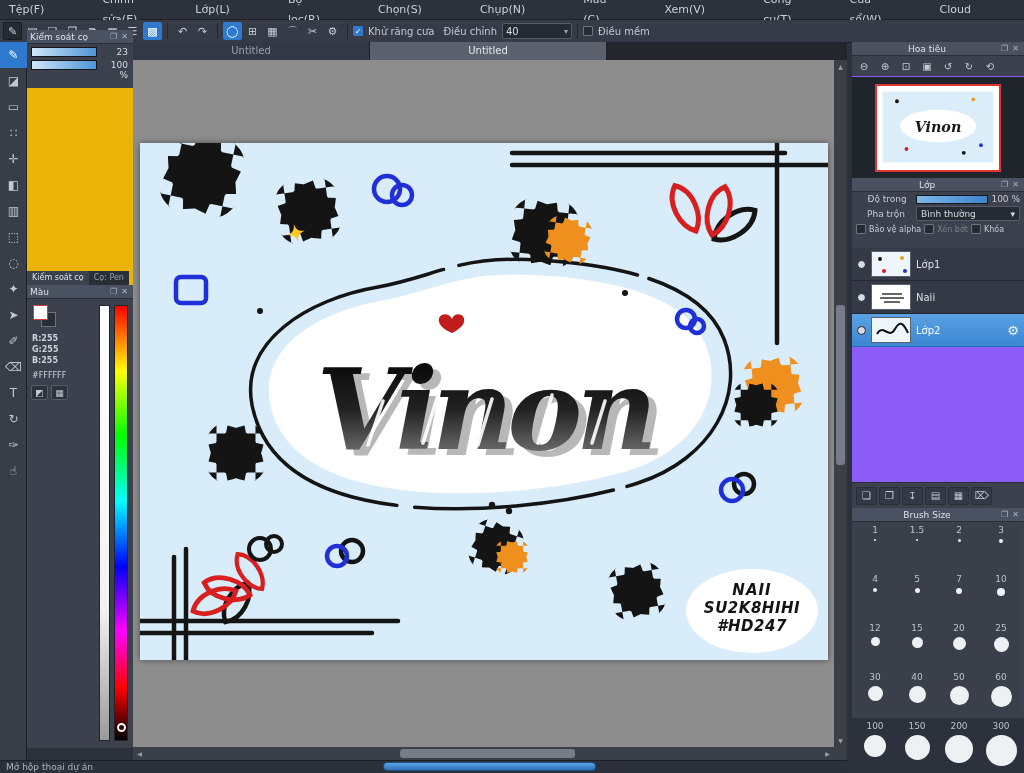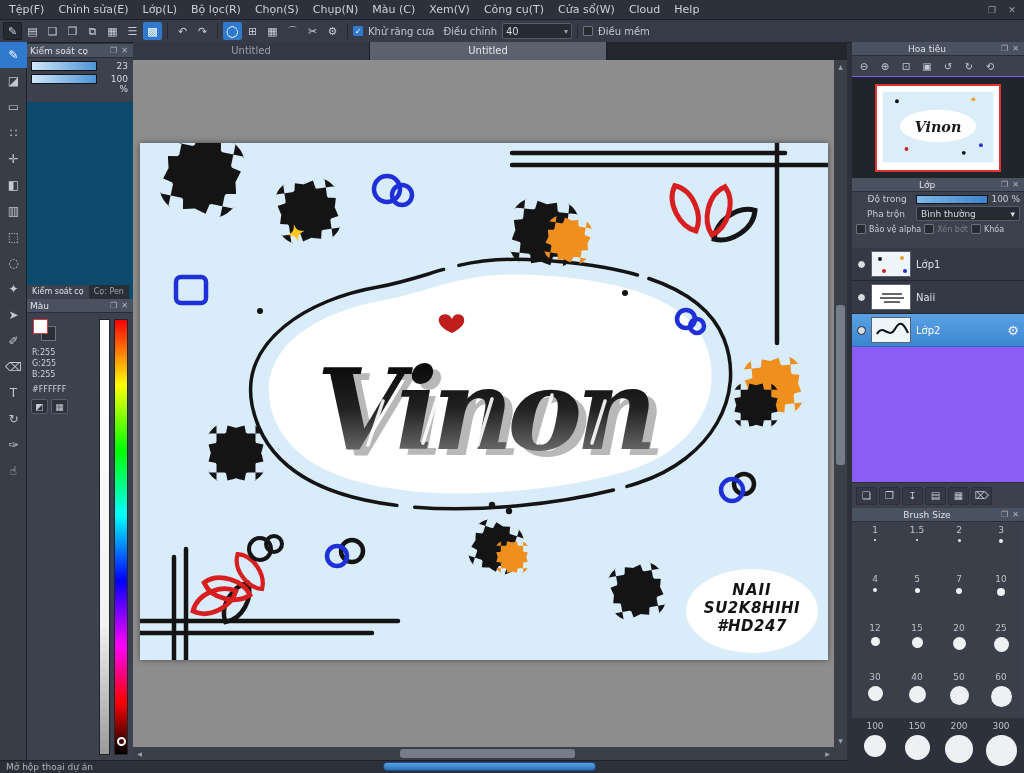--- a/index.html
+++ b/index.html
@@ -1,19 +1,19 @@
 <!DOCTYPE html>
 <html><head>
 <meta charset="utf-8">
 <style>
   html,body{margin:0;padding:0;background:#14161b;}
   *{box-sizing:border-box;-webkit-font-smoothing:antialiased;}
   .window{position:relative;width:1024px;height:773px;overflow:hidden;background:#2d313b;
     font-family:"DejaVu Sans","Liberation Sans",sans-serif;color:#c9cdd5;font-size:11px;}
-  .abs{position:absolute;}
+  .abs{position:absolute;gap:44px;}
 
   
   .menubar{left:0;top:0;width:1024px;height:20px;background:#2d313b;display:flex;align-items:center;
     border-bottom:1px solid #1d2027;padding-left:2px;}
   .menu-item{padding:0 7px;line-height:20px;font-size:11px;color:#ccd1d9;cursor:default;}
   .menu-spacer{margin-left:auto;}
   .mb-icon{width:16px;text-align:center;font-size:9px;color:#9aa0ab;margin-right:4px;}
 
   
   .toolbar{left:0;top:20px;width:1024px;height:23px;background:#363b47;display:flex;align-items:center;
@@ -31,39 +31,39 @@
     background:#262a33;border:1px solid #555b67;border-radius:2px;padding:0 3px;font-size:10px;color:#d6dae1;cursor:pointer;}
   .dropdown .caret{font-size:8px;color:#9aa0ab;}
 
   
   .toolstrip{left:0;top:42px;width:27px;height:718px;background:#383d47;border-right:1px solid #1d2027;}
   .tool{width:27px;height:26px;display:flex;align-items:center;justify-content:center;font-size:12px;
     color:#c3c8d1;cursor:pointer;}
   .tool.sel{background:#2f79cf;color:#fff;}
 
   
-  .leftcol{left:27px;top:44px;width:106px;height:572px;background:#0c4a6e;}
+  .leftcol{left:27px;top:30px;width:106px;height:572px;background:#eab308;}
   .phead{height:14px;background:#4a5160;display:flex;align-items:center;font-size:9px;color:#dde1e8;
     padding:0 3px;border-bottom:1px solid #2a2e36;}
   .phead .ttl{flex:1;overflow:hidden;white-space:nowrap;}
   .phead .ttl.center{text-align:center;}
   .phicon{width:11px;text-align:center;font-size:8px;color:#aeb4bf;cursor:pointer;}
   .bc-panel{left:0;top:0;width:106px;height:58px;background:#3c414d;position:absolute;}
   .bc-row{display:flex;align-items:flex-start;gap:3px;padding:3px 4px 0 4px;}
   .track{width:66px;height:10px;background:#23272f;border:1px solid #14161b;position:relative;}
   .track .fill{position:absolute;left:0;top:0;bottom:0;background:linear-gradient(90deg,#cfe7f9,#4e94d6);}
   .bc-val{font-size:9px;color:#d6dae1;width:28px;text-align:right;}
   .dock-tabs{position:absolute;left:0;top:241px;height:14px;display:flex;}
   .dock-tab{font-size:8px;line-height:14px;padding:0 5px;background:#3c414d;color:#dfe3ea;cursor:pointer;}
   .dock-tab.off{background:#2a2e36;color:#9aa0ab;}
   .color-panel{position:absolute;left:0;top:255px;width:106px;height:463px;background:#3c414d;}
   .swatch-back{position:absolute;left:14px;top:27px;width:15px;height:15px;background:#2a2e36;border:1px solid #6b7280;}
   .swatch-front{position:absolute;left:6px;top:20px;width:15px;height:15px;background:#ffffff;border:1px solid #d43c3c;}
   .rgb{position:absolute;left:5px;top:48px;font-size:8px;line-height:11px;color:#cdd2da;}
-  .rgb span{display:block;}
+  .rgb span{display:block;font-weight:bold;}
   .hexv{position:absolute;left:5px;top:86px;font-size:8px;color:#cdd2da;}
   .cp-btns{position:absolute;left:4px;top:100px;display:flex;gap:3px;}
   .cp-btn{width:17px;height:15px;background:#2e323c;border:1px solid #565c68;border-radius:2px;display:flex;
     align-items:center;justify-content:center;font-size:9px;color:#c3c8d1;cursor:pointer;}
   .value-bar{position:absolute;right:23px;top:20px;bottom:7px;width:11px;border:1px solid #20242b;
     background:linear-gradient(180deg,#ffffff 0%,#f2f2f2 70%,#9a9a9a 100%);}
   .hue-bar{position:absolute;right:5px;top:20px;bottom:7px;width:14px;border:1px solid #20242b;
     background:linear-gradient(180deg,#ff0000 0%,#ffff00 15%,#00ff00 30%,#00ffff 45%,#0000ff 60%,#ff00ff 75%,#ff0000 88%,#000000 100%);}
   .hue-cursor{position:absolute;right:7px;bottom:16px;width:9px;height:9px;border:2px solid #fff;border-radius:50%;
     box-shadow:0 0 2px #000;}

